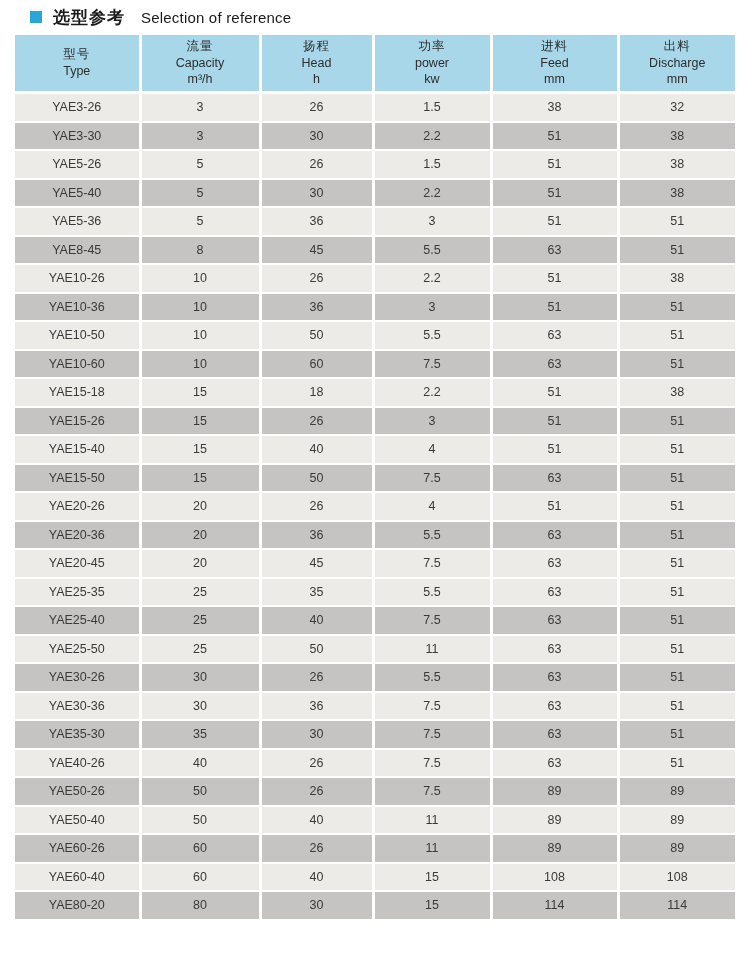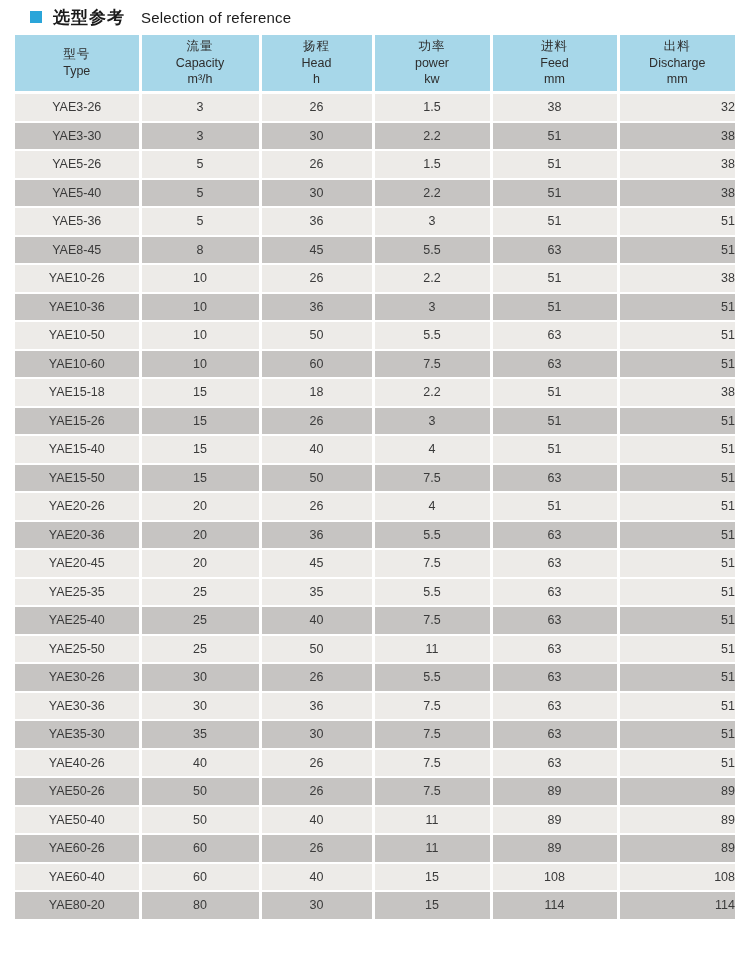--- a/index.html
+++ b/index.html
@@ -66,21 +66,21 @@
   .spec-table td {
     height: 26.5px;
     font-size: 12.5px;
     color: #3a3a3a;
     text-align: center;
     vertical-align: middle;
     border-right: 3px solid #ffffff;
     border-bottom: 2px solid #ffffff;
     padding: 0;
   }
-  .spec-table td:last-child { border-right: none; text-align: right; }
+  .spec-table td:last-child { border-right: none; }
   .spec-table tr.light td { background: var(--row-light, #edebe8); }
   .spec-table tr.dark  td { background: var(--row-dark, #c6c4c2); }
   .hdr-zh { letter-spacing: 1px; }
   .hdr-line { display: block; }
 </style>
 </head>
 <body>
 
 <div class="page">
 

